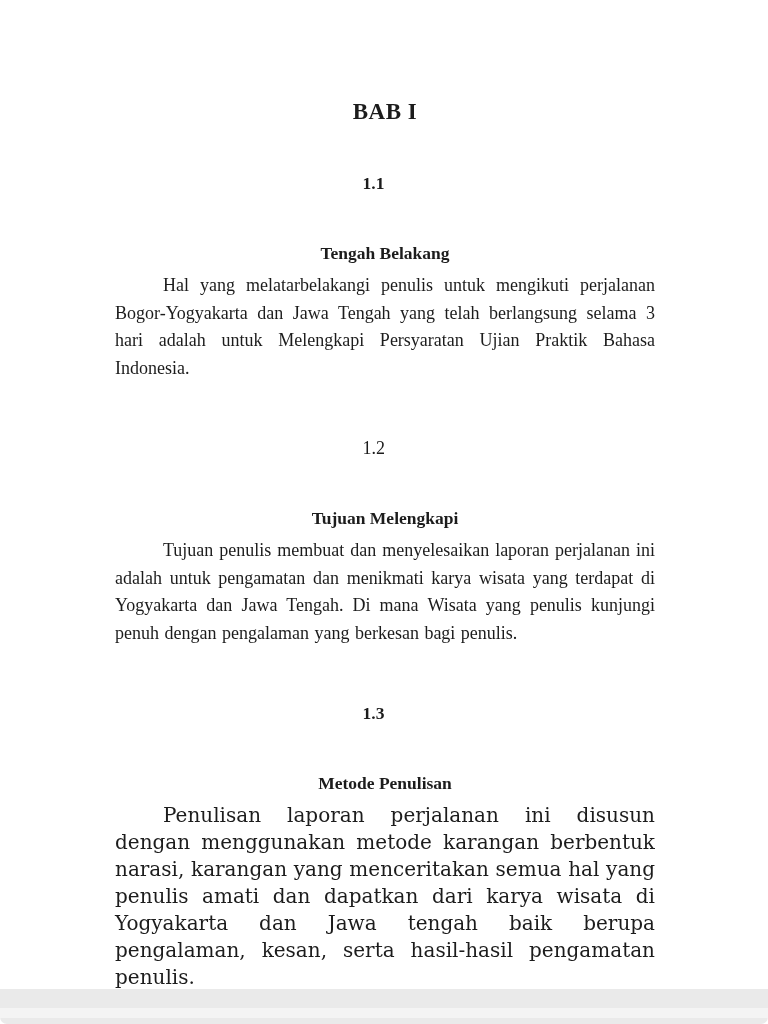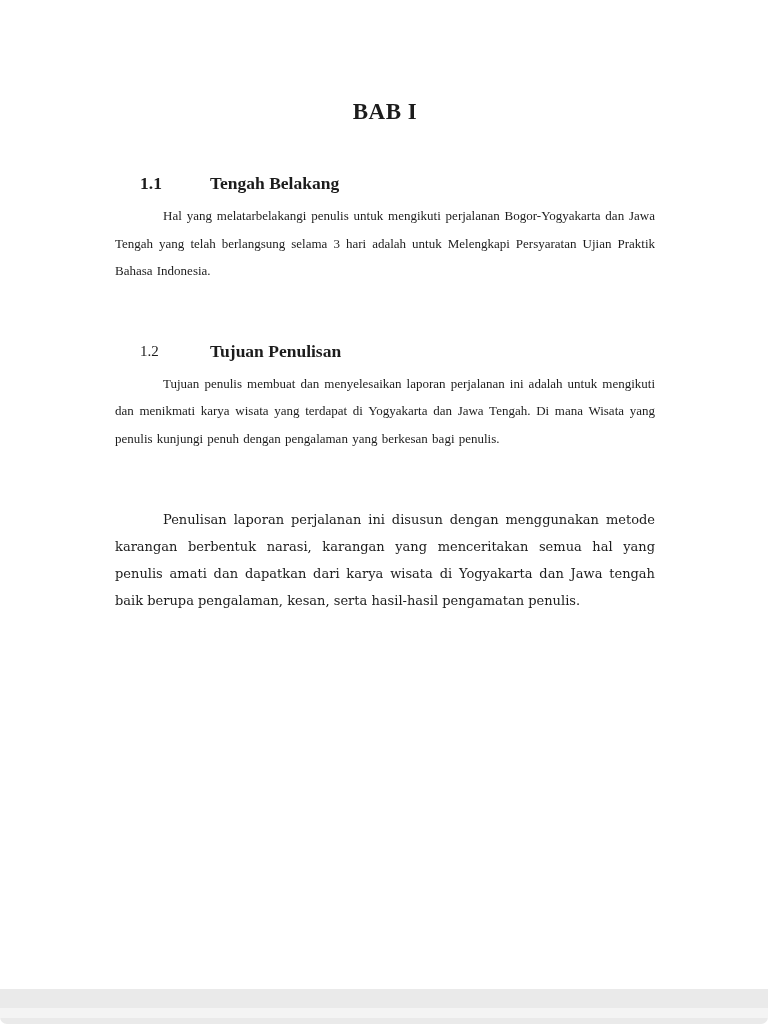--- a/index.html
+++ b/index.html
@@ -26,46 +26,47 @@
     font-weight: bold;
     font-size: 23px;
     line-height: 47px;
     letter-spacing: 0.5px;
     margin: 0;
   }
   .section { margin-top: 54px; }
   .section.first { margin-top: 36px; }
   .section-heading {
     display: flex;
-    align-items: flex-start;
+    align-items: center;
     font-weight: bold;
     font-size: 17.5px;
     line-height: 24px;
+    flex-direction: column;
   }
   .section-number {
     display: inline-block;
     width: 70px;
     margin-left: 25px;
     flex: 0 0 70px;
   }
   .section.small-number .section-number {
     font-weight: normal;
-    font-size: 15px;
+    font-size: 18px;
   }
   .section-body {
     margin: 7px 0 0 0;
-    font-size: 13px;
+    font-size: 18px;
     line-height: 27.5px;
     text-align: justify;
     text-indent: 48px;
     word-spacing: 1px;
   }
   .section.alt-face .section-body {
     font-family: "DejaVu Serif", "Liberation Serif", serif;
-    font-size: 13px;
+    font-size: 20px;
     line-height: 27px;
     word-spacing: 0;
   }
   .bottom-strip {
     position: absolute;
     left: 0;
     right: 0;
     bottom: 0;
     height: 35px;
     background: #eaeaea;
@@ -93,26 +94,30 @@
       <div class="section-heading">
         <span class="section-number">1.1</span>
         <span class="section-title">Tengah Belakang</span>
       </div>
       <p class="section-body">Hal yang melatarbelakangi penulis untuk mengikuti perjalanan Bogor-Yogyakarta dan Jawa Tengah yang telah berlangsung selama 3 hari adalah untuk Melengkapi Persyaratan Ujian Praktik Bahasa Indonesia.</p>
     </div>
 
     <div class="section small-number">
       <div class="section-heading">
         <span class="section-number">1.2</span>
-        <span class="section-title">Tujuan Penulisan</span>
+        <span class="section-title">Tujuan Melengkapi</span>
       </div>
-      <p class="section-body">Tujuan penulis membuat dan menyelesaikan laporan perjalanan ini adalah untuk mengikuti dan menikmati karya wisata yang terdapat di Yogyakarta dan Jawa Tengah. Di mana Wisata yang penulis kunjungi penuh dengan pengalaman yang berkesan bagi penulis.</p>
+      <p class="section-body">Tujuan penulis membuat dan menyelesaikan laporan perjalanan ini adalah untuk pengamatan dan menikmati karya wisata yang terdapat di Yogyakarta dan Jawa Tengah. Di mana Wisata yang penulis kunjungi penuh dengan pengalaman yang berkesan bagi penulis.</p>
     </div>
 
     <div class="section alt-face">
+      <div class="section-heading">
+        <span class="section-number">1.3</span>
+        <span class="section-title">Metode Penulisan</span>
+      </div>
       <p class="section-body">Penulisan laporan perjalanan ini disusun dengan menggunakan metode karangan berbentuk narasi, karangan yang menceritakan semua hal yang penulis amati dan dapatkan dari karya wisata di Yogyakarta dan Jawa tengah baik berupa pengalaman, kesan, serta hasil-hasil pengamatan penulis.</p>
     </div>
 
   </div>
 
   <div class="bottom-strip">
     <div class="bottom-strip-inner"></div>
   </div>
 </div>
 

